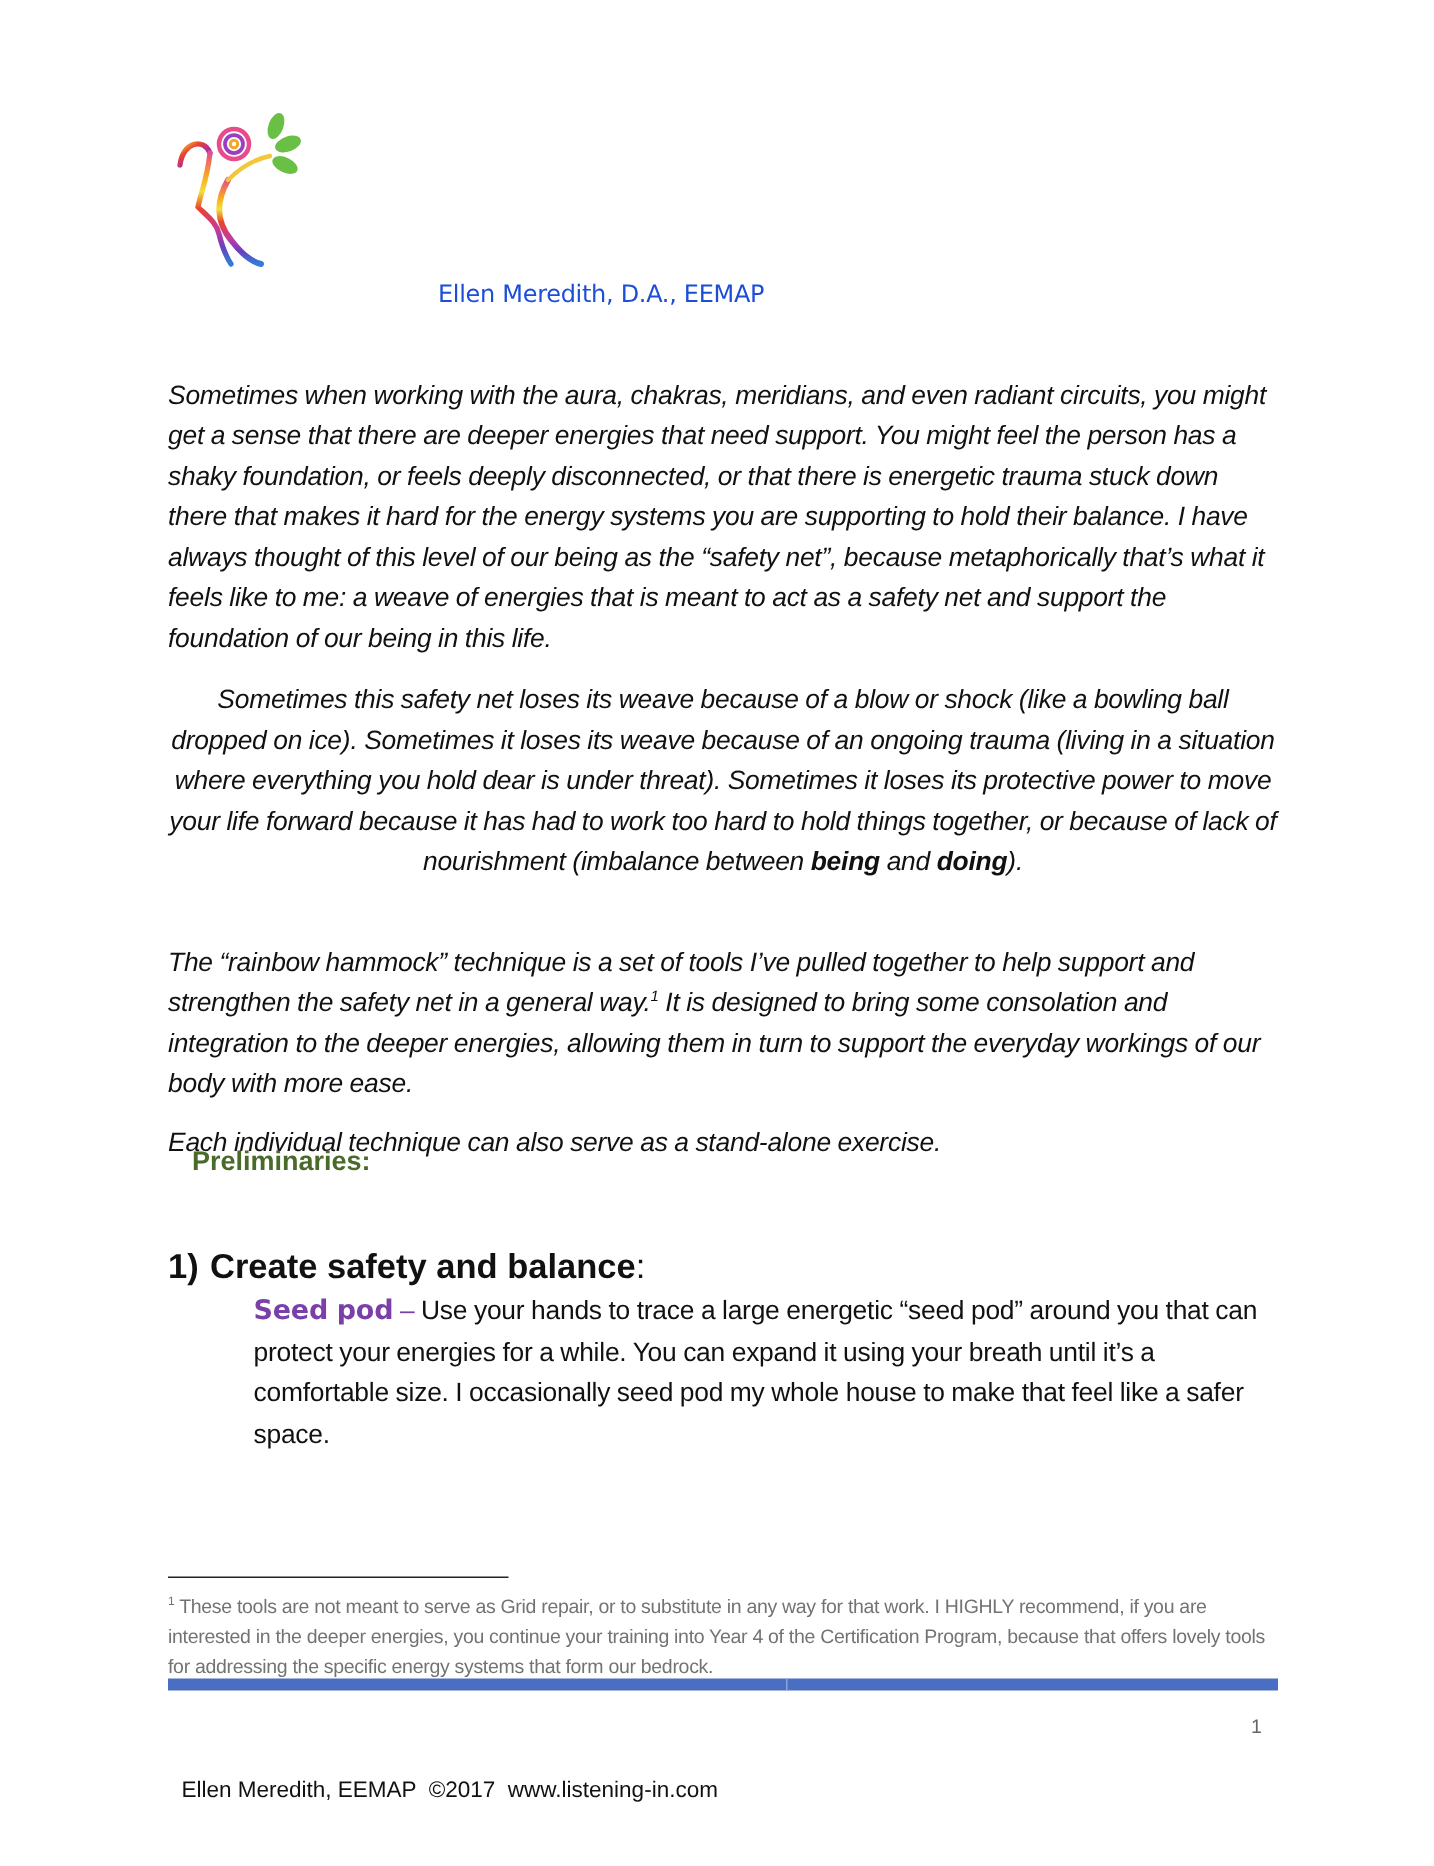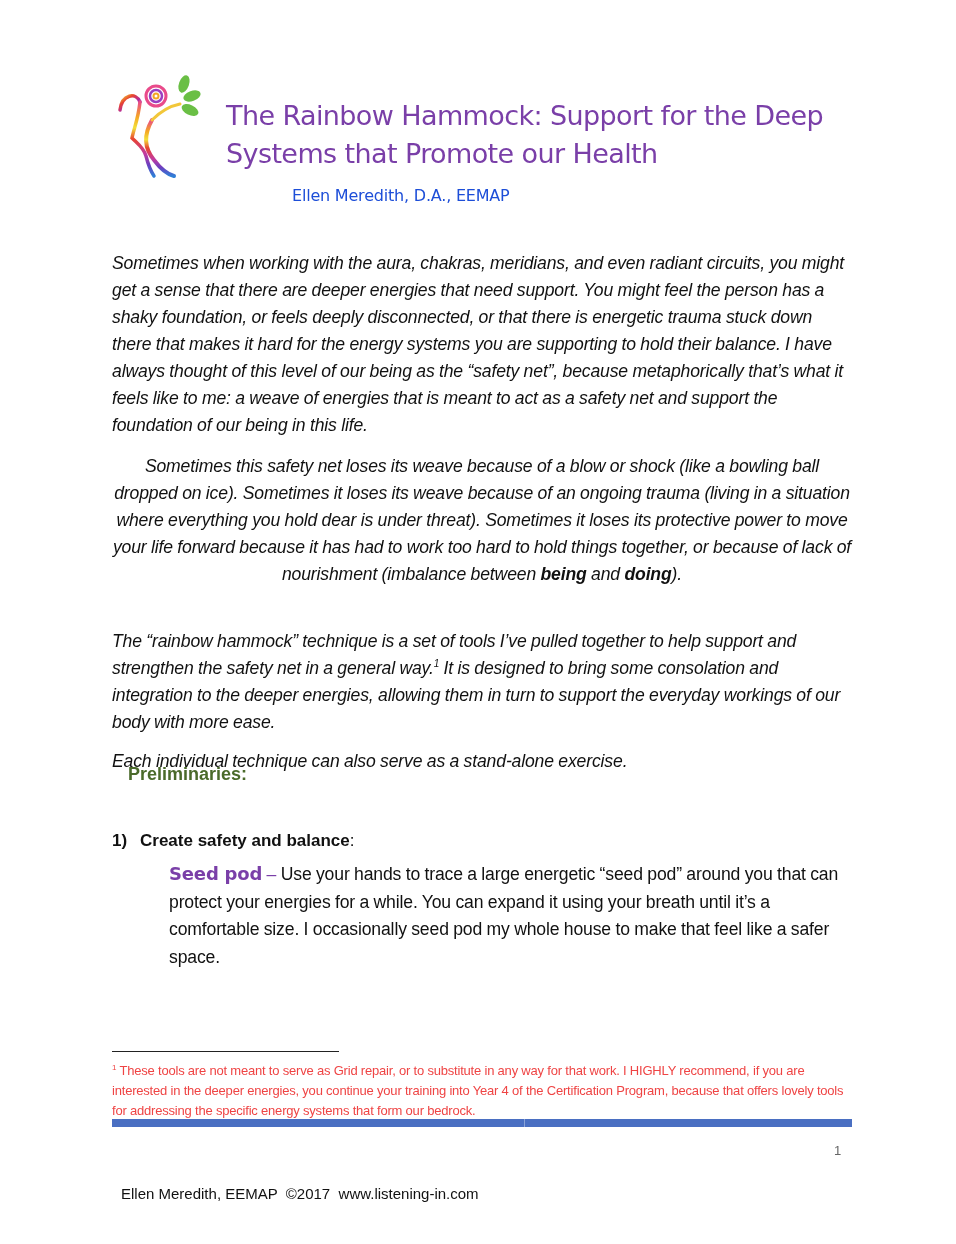--- a/index.html
+++ b/index.html
@@ -69,21 +69,21 @@
       top: 748px;
       font-size: 18px;
       font-weight: bold;
       color: #4a6a2a;
       margin: 16px;
     }
     .step {
       position: absolute;
       left: 112px;
       top: 831px;
-      font-size: 17px;
+      font-size: 23px;
       color: #111;
     }
     .step .num { font-weight: bold; display: inline-block; width: 28px; }
     .step .label { font-weight: bold; }
     .technique {
       position: absolute;
       left: 169px;
       top: 860px;
       width: 680px;
       font-size: 17.6px;
@@ -108,21 +108,21 @@
       height: 1px;
       background: #222;
     }
     .footnote {
       position: absolute;
       left: 112px;
       top: 1061px;
       width: 745px;
       font-size: 13px;
       line-height: 20px;
-      color: #ef4444;
+      color: #737373;
       letter-spacing: -0.2px;
     }
     .footnote sup { font-size: 8px; vertical-align: super; line-height: 0; }
     .footer-bar {
       position: absolute;
       left: 112px;
       top: 1119px;
       width: 740px;
       height: 8px;
       background: #4a6fc2;
@@ -178,22 +178,21 @@
   <path d="M38 48 C46 40 56 34 66 32" fill="none" stroke="#f2c73a" stroke-width="3" stroke-linecap="round"></path>
   <circle cx="42" cy="24" r="10" fill="none" stroke="#e94a8a" stroke-width="3"></circle>
   <circle cx="42" cy="24" r="6" fill="none" stroke="#9b3fc0" stroke-width="2.5"></circle>
   <circle cx="42" cy="24" r="2.5" fill="none" stroke="#f5a623" stroke-width="2"></circle>
   <ellipse cx="70" cy="12" rx="5" ry="9" fill="#6abf45" transform="rotate(20 70 12)"></ellipse>
   <ellipse cx="78" cy="24" rx="9" ry="5" fill="#6abf45" transform="rotate(-20 78 24)"></ellipse>
   <ellipse cx="76" cy="38" rx="9" ry="5" fill="#6abf45" transform="rotate(25 76 38)"></ellipse>
 </svg>
 
 <h1 class="title">
-  <span>The Rainbow Hammock: Support for the Deep</span><br>
-  <span>Systems that Promote our Health</span>
+  <br>
 </h1>
 <div class="author">Ellen Meredith, D.A., EEMAP</div>
 
 <p class="body-text" id="p1">Sometimes when working with the aura, chakras, meridians, and even radiant circuits, you might get a sense that there are deeper energies that need support.  You might feel the person has a shaky foundation, or feels deeply disconnected, or that there is energetic trauma stuck down there that makes it hard for the energy systems you are supporting to hold their balance.  I have always thought of this level of our being as the “safety net”, because metaphorically that’s what it feels like to me: a weave of energies that is meant to act as a safety net and support the foundation of our being in this life.</p>
 
 <p class="body-text" id="p2"><span>Sometimes this safety net loses its weave because of a blow or shock (like a bowling ball dropped on ice).  Sometimes it loses its weave because of an ongoing trauma (living in a situation where everything you hold dear is under threat).  Sometimes it loses its protective power to move your life forward because it has had to work too hard to hold things together, or because of lack of nourishment (imbalance between </span><b>being</b><span> and </span><b>doing</b><span>).</span></p>
 
 <p class="body-text" id="p3"><span>The “rainbow hammock” technique is a set of tools I’ve pulled together to help support and strengthen the safety net in a general way.</span><sup>1</sup><span>  It is designed to bring some consolation and integration to the deeper energies, allowing them in turn to support the everyday workings of our body with more ease.</span></p>
 
 <p class="body-text" id="p4">Each individual technique can also serve as a stand-alone exercise.</p>

